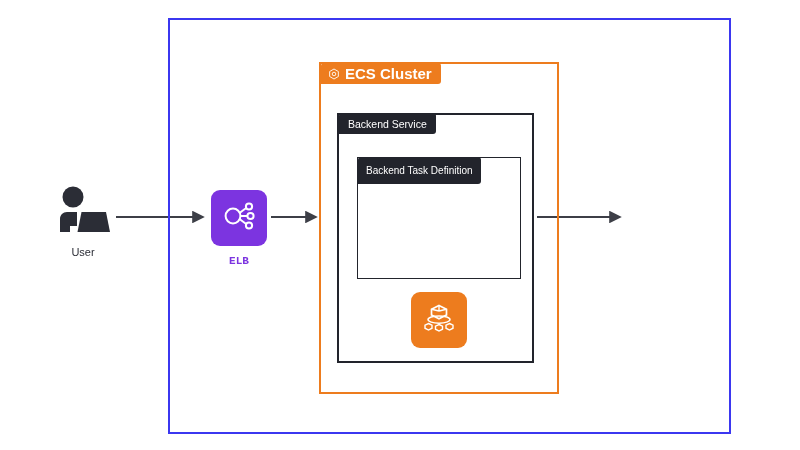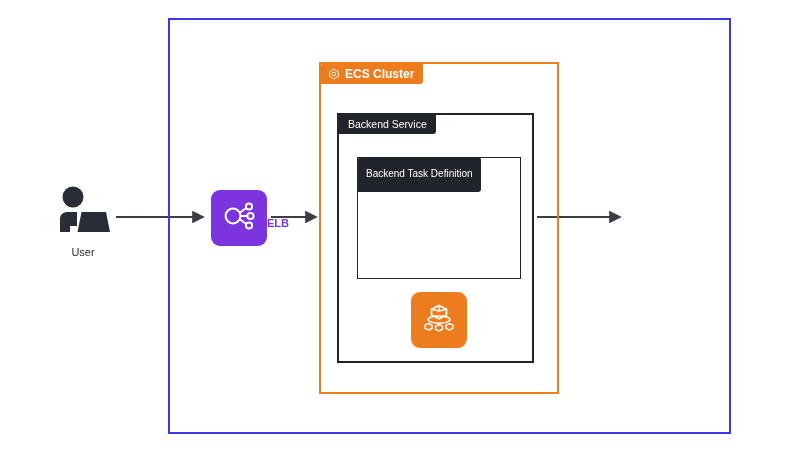--- a/index.html
+++ b/index.html
@@ -48,21 +48,21 @@
   .ecs-badge {
     position: absolute;
     left: 321px; top: 63px;
     height: 21px;
     display: flex; align-items: center; gap: 5px;
     padding: 0 9px 0 7px;
     background: #ed7c1e;
     border-radius: 3px 3px 3px 0;
   }
   .ecs-badge .ecs-label {
-    color: #ffffff; font-size: 12px; font-weight: 600; white-space: nowrap;
+    color: #ffffff; font-size: 15px; font-weight: 600; white-space: nowrap;
   }
   .ecs-icon { width: 12px; height: 12px; display: block; flex: 0 0 auto; }
 
   
   .service-box {
     position: absolute;
     left: 337px; top: 113px;
     width: 197px; height: 250px;
     border: 2px solid #22242c;
     background: transparent;
@@ -84,32 +84,32 @@
   .task-box {
     position: absolute;
     left: 357px; top: 157px;
     width: 164px; height: 122px;
     border: 1.5px solid #22242c;
     background: transparent;
   }
   .task-badge {
     position: absolute;
     left: 358px; top: 157px;
-    height: 35px;
-    display: flex; 
+    height: 27px;
+    display: flex; align-items: center;
     padding: 11px 8px;
     background: #22242c;
     border-radius: 3px 3px 3px 0;
   }
   .task-badge .task-label {
     color: #ffffff; font-size: 10px; font-weight: 500; white-space: nowrap;
   }
 
   
-  .node { position: absolute; display: flex; flex-direction: row; align-items: center; }
+  .node { position: absolute; display: flex; flex-direction: column; align-items: center; font-family: Liberation Mono, monospace; }
   .node-tile {
     width: 56px; height: 56px;
     border-radius: 9px;
     display: flex; align-items: center; justify-content: center;
   }
   .node-tile.purple { background: #7c34e0; }
   .node-tile.green  { background: #4e9e51; }
   .node-tile.orange { background: #ed7c1e; }
   .node-label {
     margin-top: 9px;

